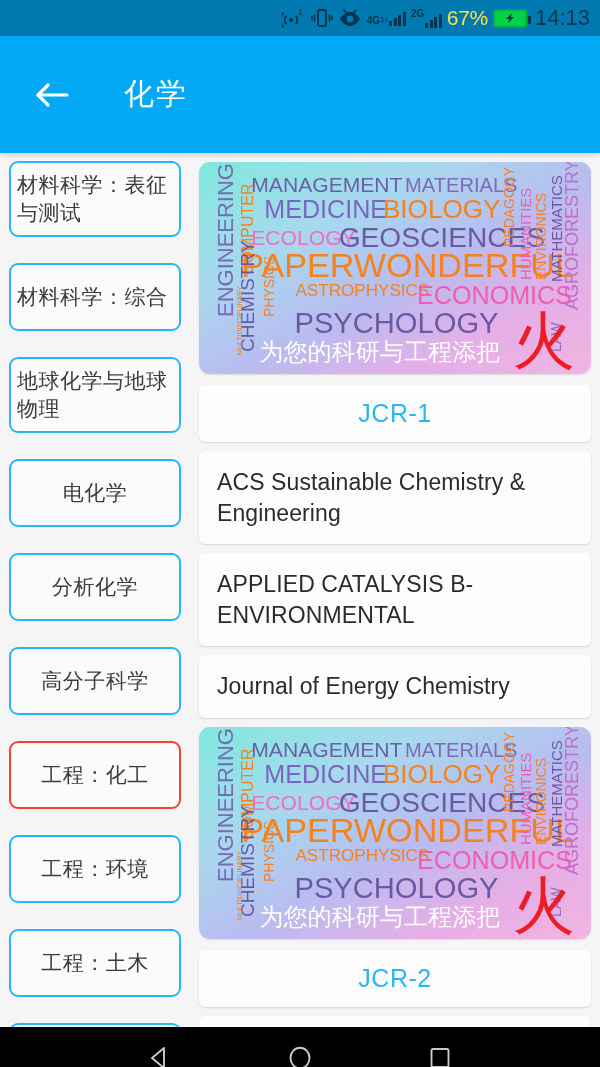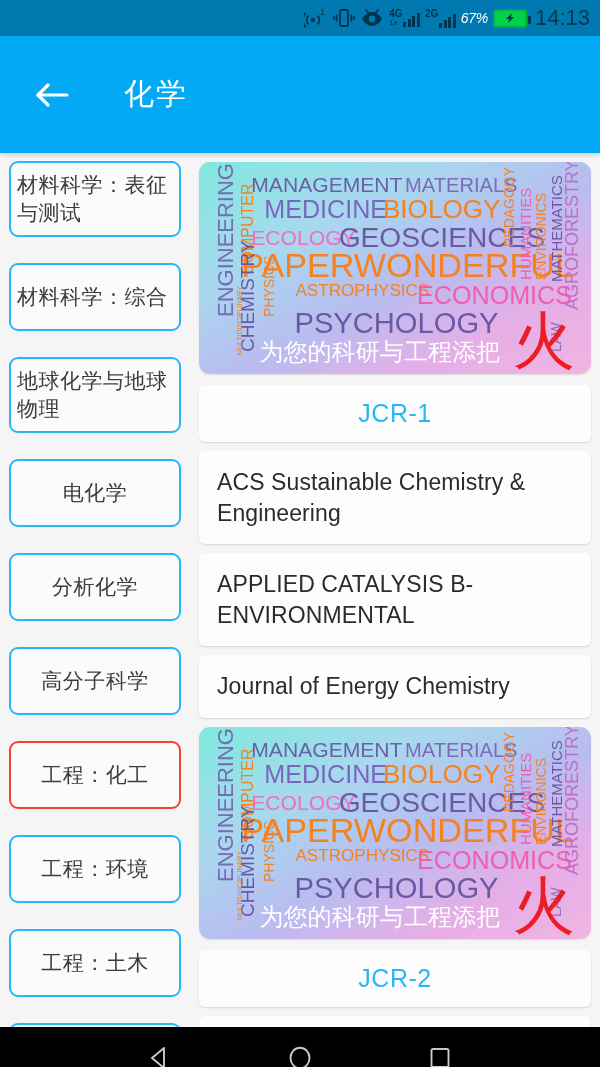--- a/index.html
+++ b/index.html
@@ -10,21 +10,21 @@
     -webkit-font-smoothing:antialiased;
   }
 
   
   .statusbar {
     height:36px; background:#0079b0; color:#002b40;
     display:flex; align-items:center; justify-content:flex-end;
     padding:0 10px 0 0; gap:5px;
   }
   .sb-icon { display:flex; align-items:flex-end; height:22px; color:#00334d; }
-  .sb-text { font-size:14px; color:#ffffff; letter-spacing:-0.3px; font-weight:400;font-style:italic; }
+  .sb-text { font-size:21px; color:#fde047; letter-spacing:-0.3px; font-weight:400; }
   .sb-time { font-size:22px; color:#04384f; margin-left:3px; letter-spacing:0px; }
   .bars { display:flex; align-items:flex-end; gap:1.5px; height:16px; }
   .bars i { width:3px; background:#00334d; display:block; }
   .bars i:nth-child(1){height:5px}.bars i:nth-child(2){height:8px}
   .bars i:nth-child(3){height:11px}.bars i:nth-child(4){height:14px}
   .netgrp { display:flex; align-items:flex-end; gap:1px; }
   .netlabel { font-size:10px; font-weight:700; color:#00334d; line-height:1; margin-bottom:9px;}
   .battery {
     width:34px;height:19px;border:2.5px solid #00b140;border-radius:3px;
     background:#00d24a;display:flex;align-items:center;justify-content:center;
@@ -117,21 +117,21 @@
     </svg>
   </span>
   <span class="sb-icon">
     <svg width="24" height="22" viewBox="0 0 24 22">
       <path d="M2 12c3.4-5 7-7 10-7s6.6 2 10 7c-3.4 5-7 7-10 7S5.4 17 2 12z" fill="#00334d"></path>
       <circle cx="12" cy="12" r="3.4" fill="#0079b0"></circle>
       <path d="M6 3l2.5 3M18 3l-2.5 3" stroke="#00334d" stroke-width="1.8" stroke-linecap="round"></path>
     </svg>
   </span>
   <span class="netgrp">
-    <span style="display:flex;flex-direction:column;align-items:flex-start;">
+    <span style="display:flex;align-items:flex-start;">
       <span class="netlabel" style="margin-bottom:0">4G</span>
       <span style="font-size:8px;color:#00334d;line-height:1;">1x</span>
     </span>
     <span class="bars">
         <i></i>
         <i></i>
         <i></i>
         <i></i>
       </span>
   </span>

